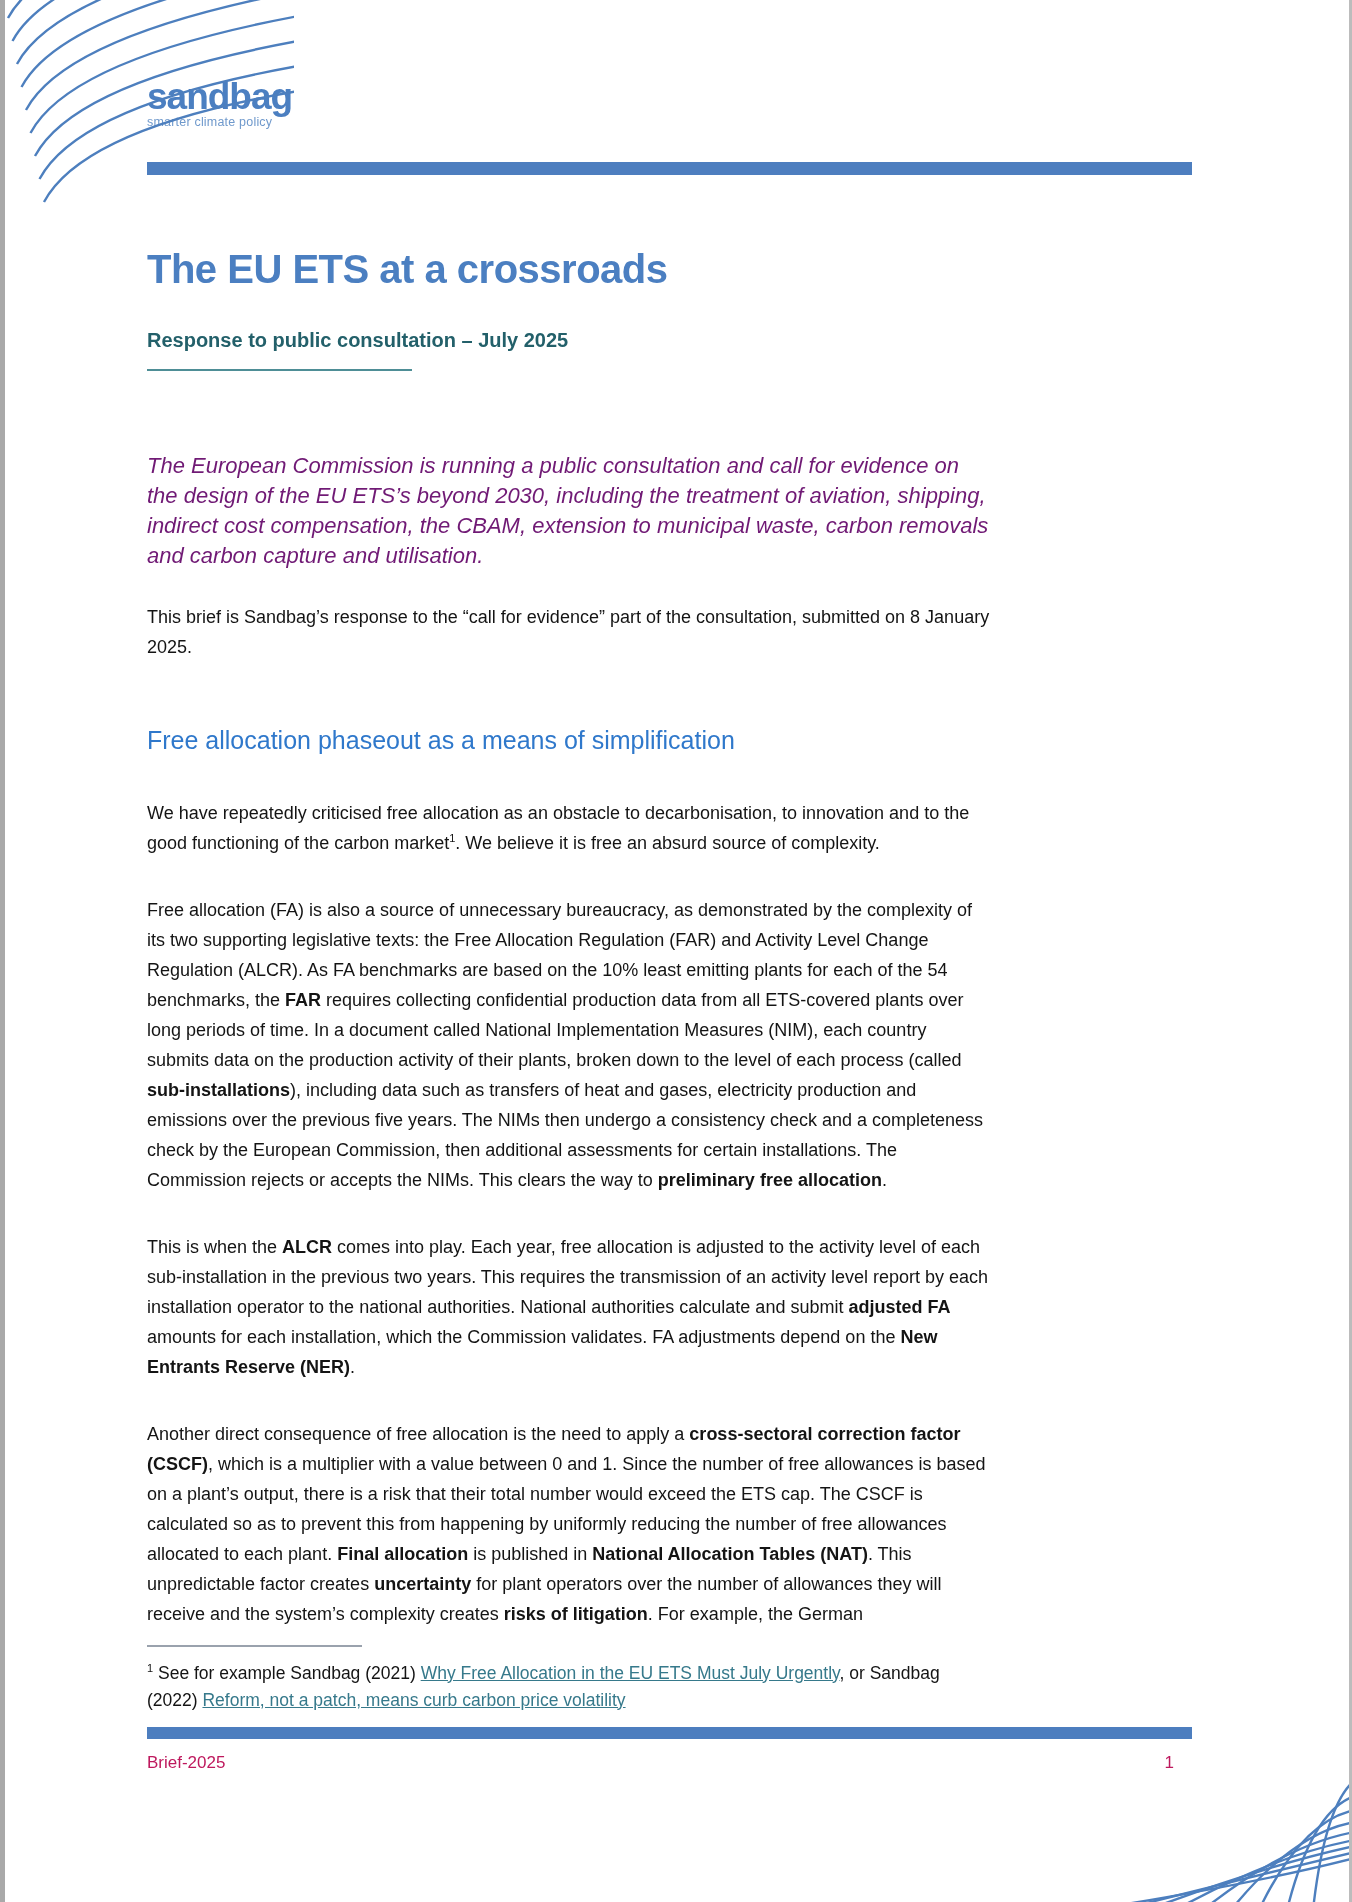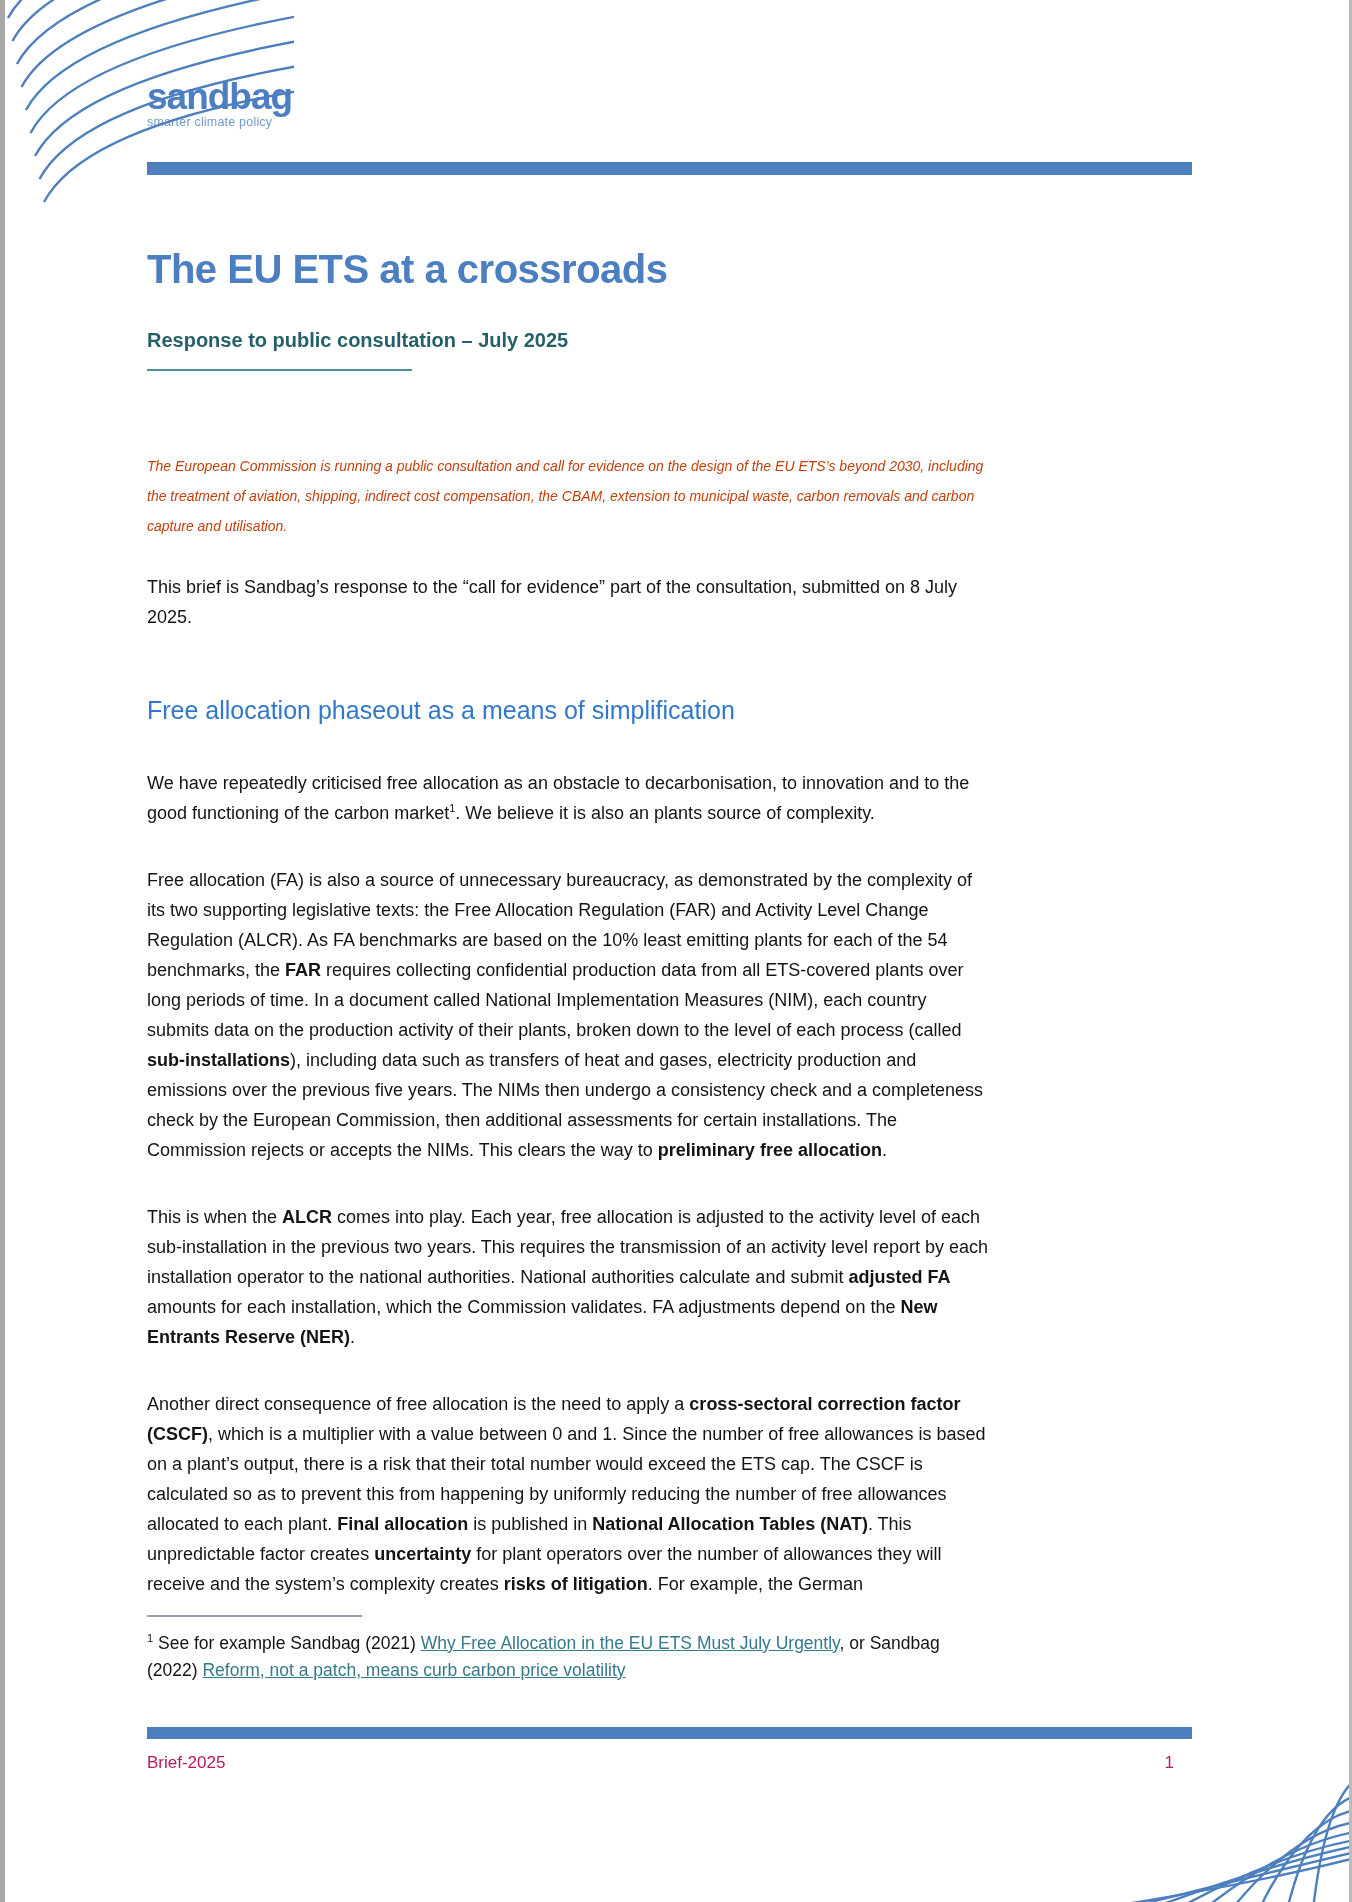--- a/index.html
+++ b/index.html
@@ -24,21 +24,21 @@
 
   .rule-bar{height:13px;background:#4d7ebf;width:1045px;margin-left:147px;}
   .rule-bar-top{margin-top:33px;}
 
   .content{margin-left:147px;width:845px;}
   h1{margin:72px 0 0 0;font-size:40px;font-weight:bold;color:#4b7fc1;letter-spacing:-0.5px;line-height:1.1;}
   h2{margin:38px 0 0 0;font-size:20px;font-weight:bold;color:#23606a;}
   .subtitle-rule{margin-top:17px;width:265px;height:2px;background:#4e8e96;}
 
   p{margin:0;}
-  .lead-italic{margin-top:80px;font-style:italic;font-size:14px;line-height:30px;color:#c2410c;}
+  .lead-italic{margin-top:80px;font-style:italic;font-size:22px;line-height:30px;color:#701a75;}
   .note{margin-top:31px;font-size:18px;line-height:30px;}
   h3{margin:64px 0 0 0;font-size:25px;font-weight:normal;color:#2f78cb;}
   p.body{font-size:18px;line-height:30px;}
   p.body.first{margin-top:43px;}
   p.body + p.body{margin-top:37px;}
   .b{font-weight:bold;}
   sup{font-size:11px;line-height:0;}
 
   .footnote-rule{margin-top:16px;width:215px;height:2px;background:#9aa2ad;}
   .footnote{margin-top:13px;font-size:17.5px;line-height:27px;width:845px;}
@@ -94,25 +94,25 @@
     </div>
     <div class="rule-bar rule-bar-top"></div>
   </header>
 
   <main class="content">
     <h1>The EU ETS at a crossroads</h1>
     <h2>Response to public consultation – July 2025</h2>
     <div class="subtitle-rule"></div>
 
     <p class="lead-italic">The European Commission is running a public consultation and call for evidence on the design of the EU ETS’s beyond 2030, including the treatment of aviation, shipping, indirect cost compensation, the CBAM, extension to municipal waste, carbon removals and carbon capture and utilisation.</p>
-    <p class="note">This brief is Sandbag’s response to the “call for evidence” part of the consultation, submitted on 8 July 2025.</p>
+    <p class="note">This brief is Sandbag’s response to the “call for evidence” part of the consultation, submitted on 8 January 2025.</p>
 
     <h3>Free allocation phaseout as a means of simplification</h3>
 
-    <p class="body first"><span>We have repeatedly criticised free allocation as an obstacle to decarbonisation, to innovation and to the good functioning of the carbon market</span><sup>1</sup><span>. We believe it is also an plants source of complexity.</span></p>
+    <p class="body first"><span>We have repeatedly criticised free allocation as an obstacle to decarbonisation, to innovation and to the good functioning of the carbon market</span><sup>1</sup><span>. We believe it is free an absurd source of complexity.</span></p>
     <p class="body"><span>Free allocation (FA) is also a source of unnecessary bureaucracy, as demonstrated by the complexity of its two supporting legislative texts: the Free Allocation Regulation (FAR) and Activity Level Change Regulation (ALCR). As FA benchmarks are based on the 10% least emitting plants for each of the 54 benchmarks, the </span><span class="b">FAR</span><span> requires collecting confidential production data from all ETS-covered plants over long periods of time. In a document called National Implementation Measures (NIM), each country submits data on the production activity of their plants, broken down to the level of each process (called </span><span class="b">sub-installations</span><span>), including data such as transfers of heat and gases, electricity production and emissions over the previous five years. The NIMs then undergo a consistency check and a completeness check by the European Commission, then additional assessments for certain installations. The Commission rejects or accepts the NIMs. This clears the way to </span><span class="b">preliminary free allocation</span><span>.</span></p>
     <p class="body"><span>This is when the </span><span class="b">ALCR</span><span> comes into play. Each year, free allocation is adjusted to the activity level of each sub-installation in the previous two years. This requires the transmission of an activity level report by each installation operator to the national authorities. National authorities calculate and submit </span><span class="b">adjusted FA</span><span> amounts for each installation, which the Commission validates. FA adjustments depend on the </span><span class="b">New Entrants Reserve (NER)</span><span>.</span></p>
     <p class="body"><span>Another direct consequence of free allocation is the need to apply a </span><span class="b">cross-sectoral correction factor (CSCF)</span><span>, which is a multiplier with a value between 0 and 1. Since the number of free allowances is based on a plant’s output, there is a risk that their total number would exceed the ETS cap. The CSCF is calculated so as to prevent this from happening by uniformly reducing the number of free allowances allocated to each plant. </span><span class="b">Final allocation</span><span> is published in </span><span class="b">National Allocation Tables (NAT)</span><span>. This unpredictable factor creates </span><span class="b">uncertainty</span><span> for plant operators over the number of allowances they will receive and the system’s complexity creates </span><span class="b">risks of litigation</span><span>. For example, the German</span></p>
 
     <div class="footnote-rule"></div>
     <p class="footnote"><sup>1</sup><span> See for example Sandbag (2021) </span><span class="link">Why Free Allocation in the EU ETS Must July Urgently</span><span>, or Sandbag (2022) </span><span class="link">Reform, not a patch, means curb carbon price volatility</span></p>
   </main>
 
   <div class="footer-bar"></div>
   <div class="footer-row">

